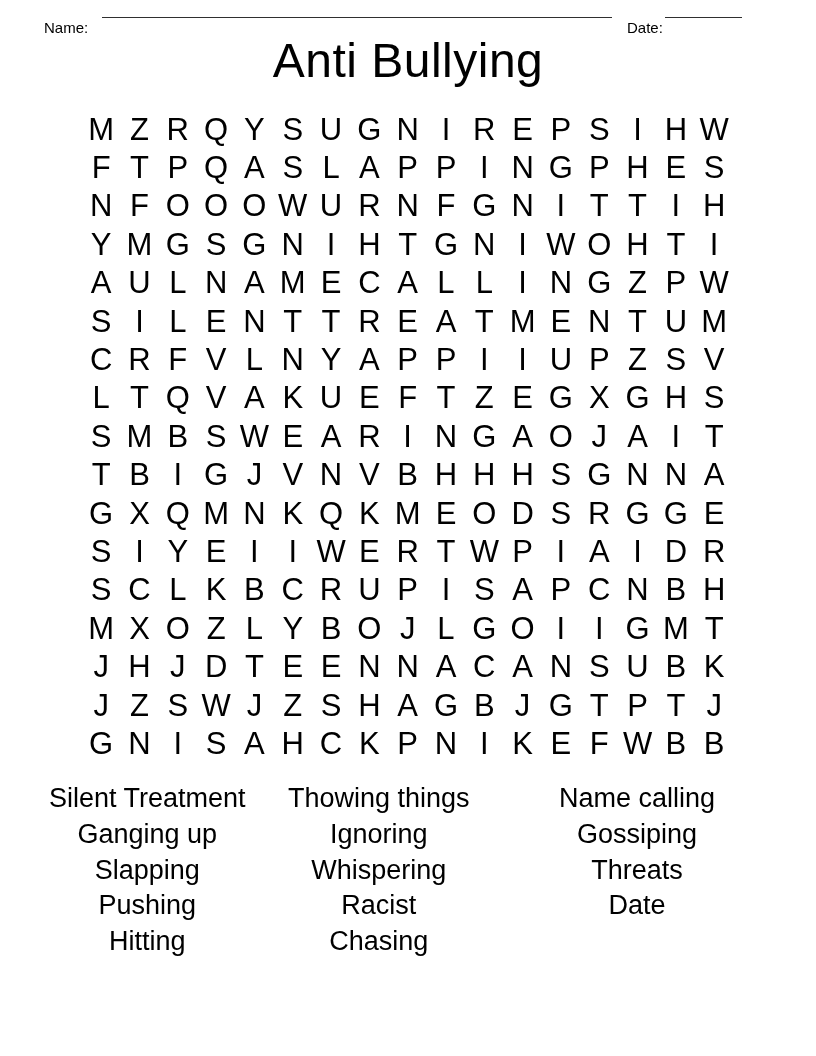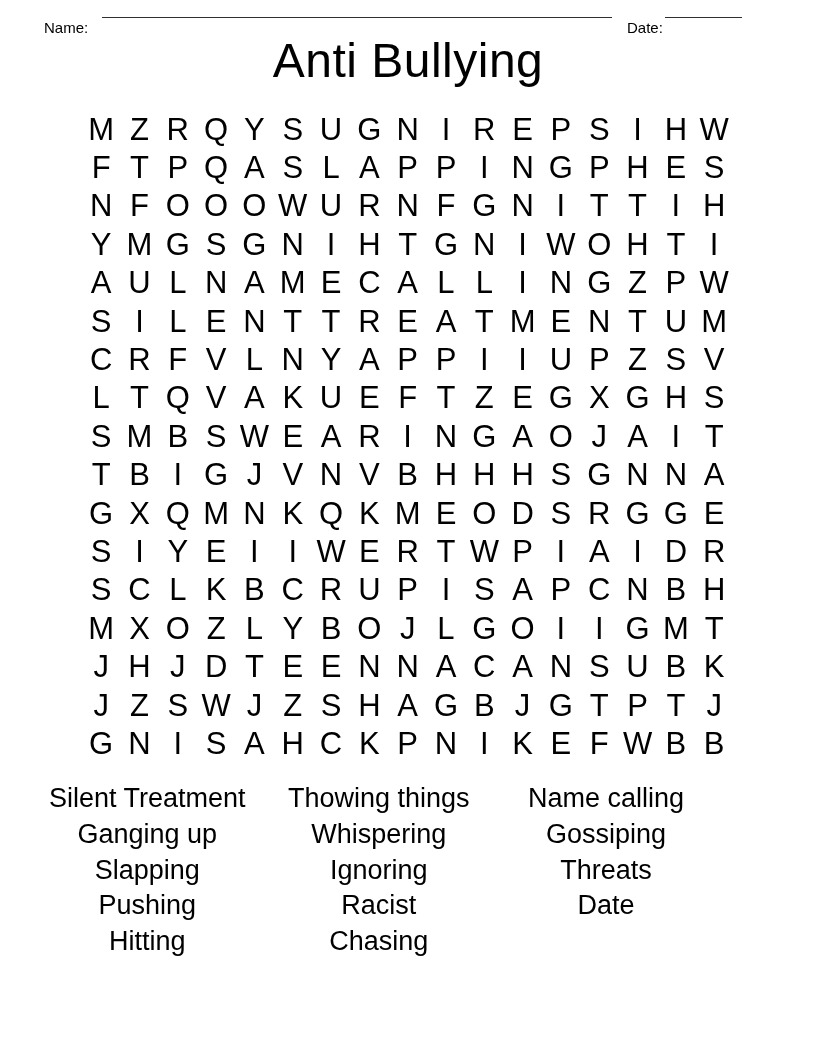--- a/index.html
+++ b/index.html
@@ -43,21 +43,21 @@
 
   
   .wordcol {
     position: absolute; top: 781px;
     font-size: 27px; line-height: 35.8px;
     white-space: nowrap;
     text-align: center;
   }
   #wordcol-1 { left: 49px; }
   #wordcol-2 { left: 288px; }
-  #wordcol-3 { left: 528px; }
+  #wordcol-3 { left: 559px; }
 </style>
 </head>
 <body>
 
 <div class="page">
 
   <span class="hdr-label" id="name-label">Name:</span>
   <span class="write-line" id="name-line"></span>
 
   <span class="hdr-label" id="date-label">Date:</span>
@@ -359,22 +359,22 @@
 
   <div class="wordcol" id="wordcol-1">
       <div>Silent Treatment</div>
       <div>Ganging up</div>
       <div>Slapping</div>
       <div>Pushing</div>
       <div>Hitting</div>
     </div>
   <div class="wordcol" id="wordcol-2">
       <div>Thowing things</div>
+      <div>Ignoring</div>
       <div>Whispering</div>
-      <div>Ignoring</div>
       <div>Racist</div>
       <div>Chasing</div>
     </div>
   <div class="wordcol" id="wordcol-3">
       <div>Name calling</div>
       <div>Gossiping</div>
       <div>Threats</div>
       <div>Date</div>
     </div>
 

